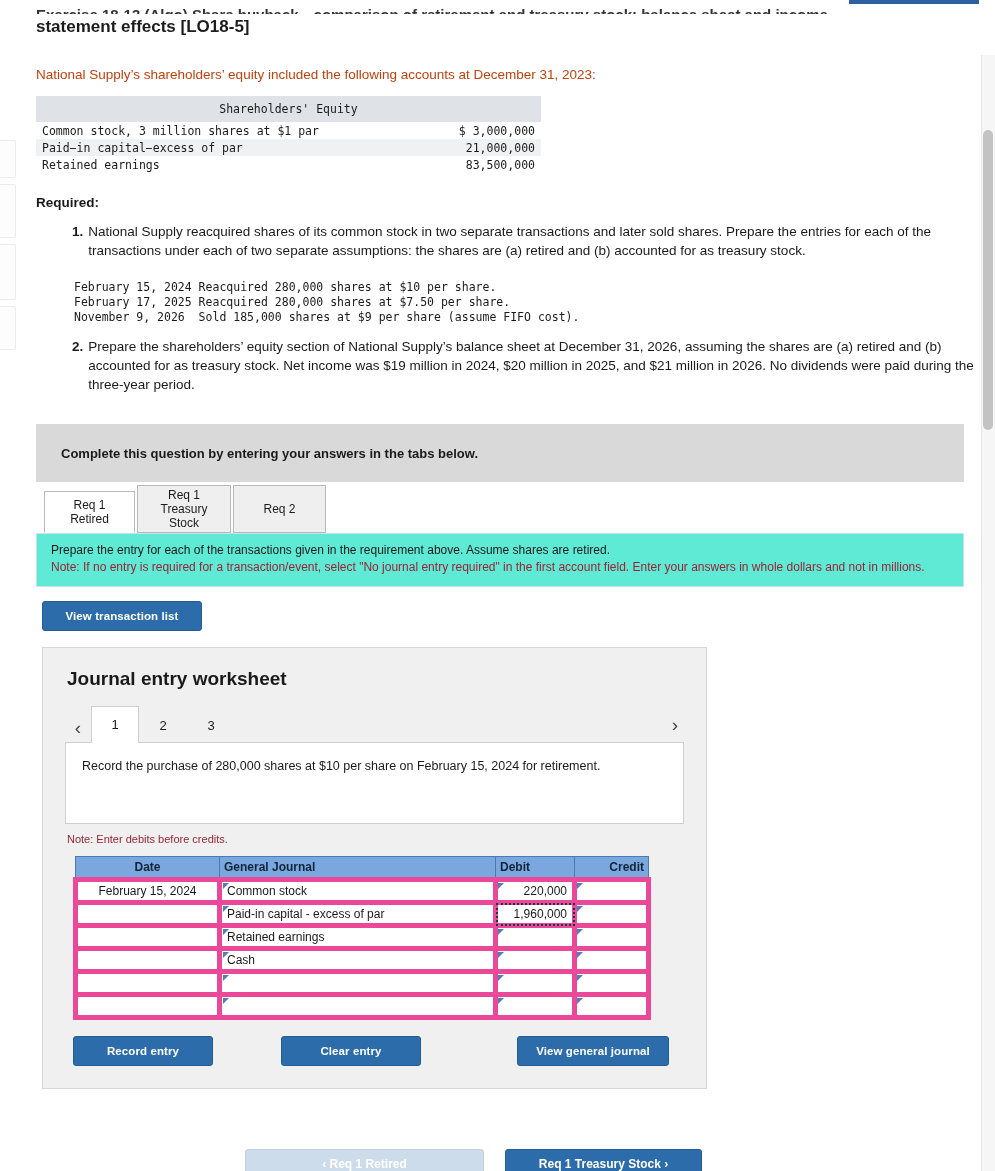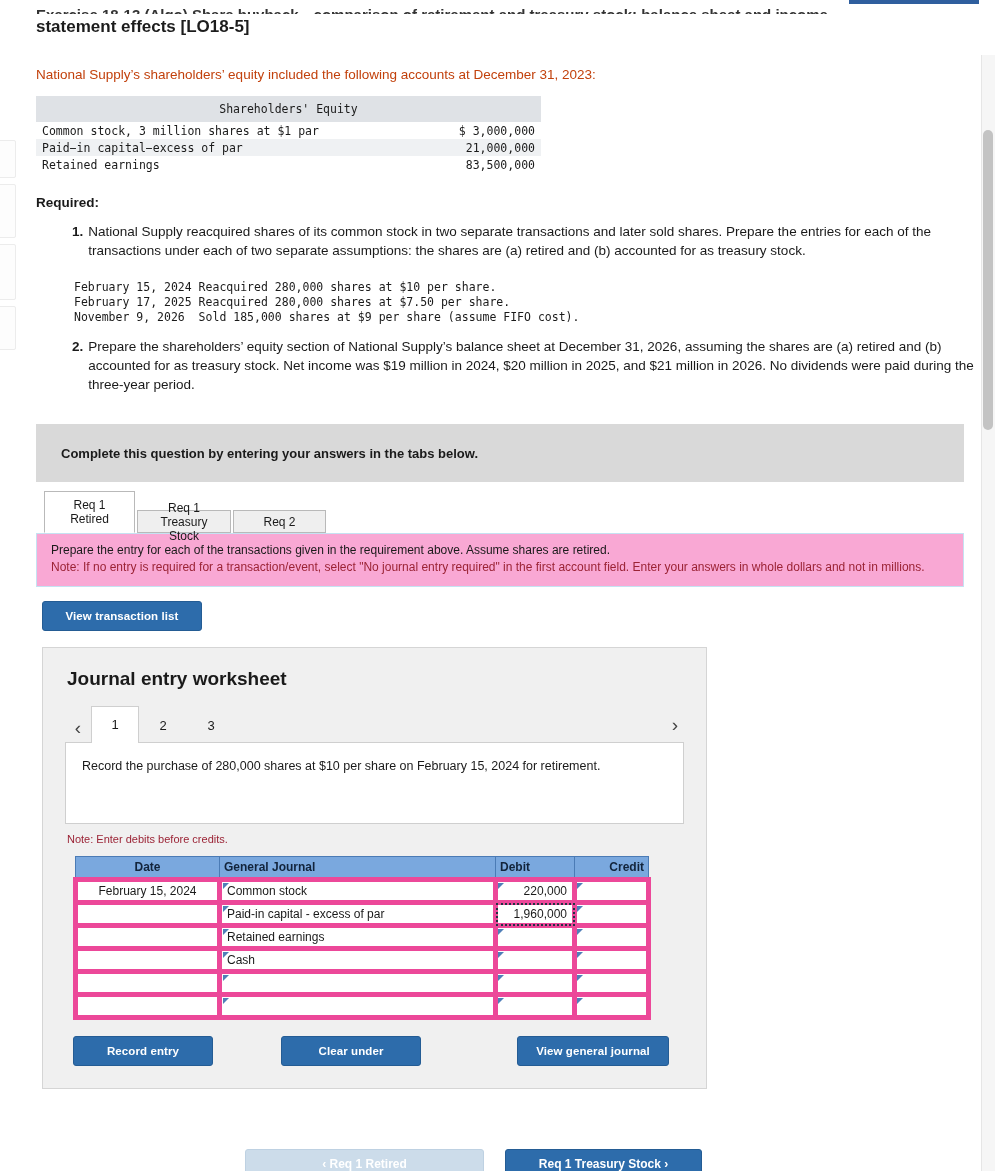--- a/index.html
+++ b/index.html
@@ -81,28 +81,28 @@
     background:#d9d9d9; display:flex; align-items:center;
     padding-left:25px; font-weight:bold; font-size:13px;
   }
 
   
   .tabs { margin:9px 0 0 44px; display:flex; align-items:flex-end; height:42px; }
   .tab {
     border:1px solid #b9b9b9; background:#efefef; font-size:12px;
     text-align:center; line-height:14px; color:#1a1a1a;
     display:flex; align-items:center; justify-content:center;
-    height:23px; margin-right:2px; padding:0 8px; position:relative;
+    height:48px; margin-right:2px; padding:0 8px; position:relative;
   }
   .tab.active { background:#ffffff; border-bottom-color:#ffffff; height:42px; z-index:2; }
   .tab-w1 { width:91px; } .tab-w2 { width:94px; } .tab-w3 { width:93px; }
 
   
   .blue-note {
-    margin:0 3px 0 36px; width:928px; background:#f9a8d4;
+    margin:0 3px 0 36px; width:928px; background:#5eead4;
     border:1px solid #c5e2f2; padding:8px 30px 10px 14px;
     font-size:12px; line-height:17px;
   }
   .blue-note .red { color:#9b2335; }
 
   
   .btn {
     background:#2d6cab; color:#fff; border:1px solid #245c94;
     font-weight:bold; font-size:11.5px; border-radius:3px;
     display:inline-flex; align-items:center; justify-content:center;
@@ -330,21 +330,21 @@
             <td class="td-amt tri-r"></td>
           </tr>
         </tbody>
       </table>
 
       <div class="panel-btns">
         <div class="btn btn-record">
           <span>Record entry</span>
         </div>
         <div class="btn btn-clear">
-          <span>Clear under</span>
+          <span>Clear entry</span>
         </div>
         <div class="btn btn-vgj">
           <span>View general journal</span>
         </div>
       </div>
 
     </div>
 
   </div>
 

